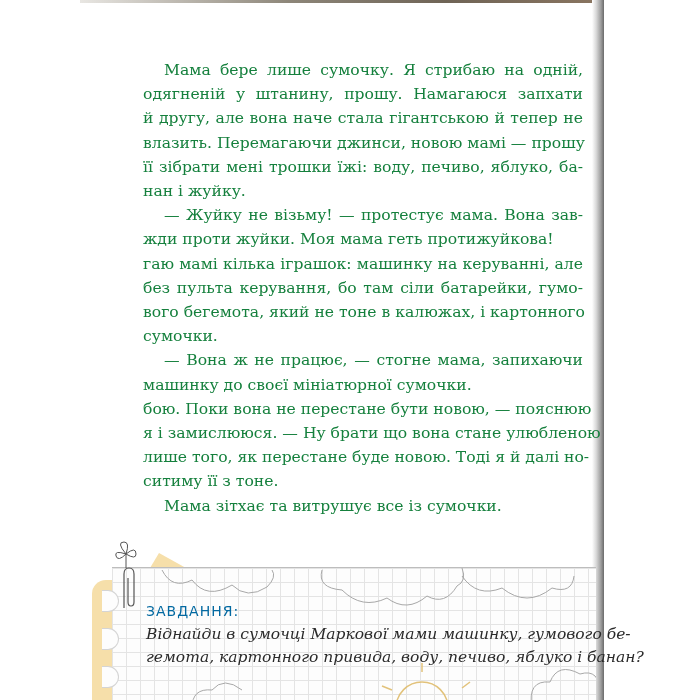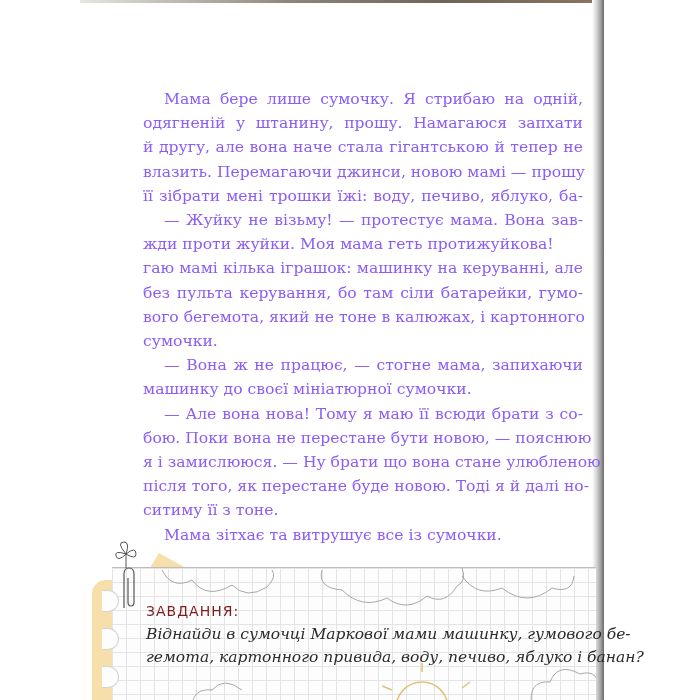--- a/index.html
+++ b/index.html
@@ -4,71 +4,71 @@
 <style>
   html, body { margin:0; padding:0; }
   body { width:700px; height:700px; background:#ffffff; position:relative; overflow:hidden; }
   .top-strip { position:absolute; left:80px; top:0; width:522px; height:3px;
     background:linear-gradient(90deg,#e8e6e2 0%,#8d8679 40%,#6f6456 70%,#8a7560 100%); }
   .spine { position:absolute; left:592px; top:0; width:12px; height:700px;
     background:linear-gradient(90deg,#ffffff 0%,#d9d9d9 35%,#9c9c9c 75%,#6a6a6a 100%); }
   .outside { position:absolute; left:604px; top:0; width:96px; height:700px; background:#ffffff; }
 
   .text { position:absolute; left:143px; top:58px; width:440px;
-    font-family:"DejaVu Serif","Liberation Serif",serif; font-size:15.6px; color:#8b5cf6;
-    line-height:24.2px;margin-top:29px; }
+    font-family:"DejaVu Serif","Liberation Serif",serif; font-size:15.6px; color:#15803d;
+    line-height:24.2px; }
   .line { display:block; text-align:justify; text-align-last:justify; white-space:nowrap; }
   .line.last { text-align-last:left; }
   .line.indent { padding-left:21px; }
 
   .note { position:absolute; left:112px; top:567px; width:484px; height:140px;
     background-color:#fdfdfd;
     background-image:
       linear-gradient(#e4e4e4 1px, transparent 1px),
       linear-gradient(90deg, #e4e4e4 1px, transparent 1px);
     background-size:14px 14px; border-top:1px solid #bdbdbd; }
   .yellow { position:absolute; left:92px; top:580px; width:40px; height:130px;
     background:#f6dfaa; border-radius:14px 0 0 0; }
   .yellow-top { position:absolute; left:135px; top:553px; width:60px; height:20px;
     background:#f6dfaa; clip-path:polygon(20% 100%,40% 0,100% 100%); }
   .scallop { position:absolute; left:102px; width:16px; height:20px; background:#fdfdfd;
     border-radius:0 12px 12px 0; border:1px solid #d4d4d4; border-left:none; }
 
   .task-label { position:absolute; left:146px; top:603px; font-family:"DejaVu Sans","Liberation Sans",sans-serif;
-    font-size:14px; letter-spacing:1px; color:#7f1d1d; }
+    font-size:14px; letter-spacing:1px; color:#0369a1; }
   .task-text { position:absolute; left:146px; top:623px; width:440px;
     font-family:"DejaVu Serif","Liberation Serif",serif; font-style:italic;
     font-size:15.5px; line-height:23px; color:#2a2a2a; }
   .task-text span { display:block; white-space:nowrap; }
 </style>
 </head>
 <body>
 
 <div class="top-strip"></div>
 <div class="spine"></div>
 <div class="outside"></div>
 
 <div class="text">
   <span class="line indent">Мама бере лише сумочку. Я стрибаю на одній,</span>
   <span class="line">одягненій у штанину, прошу. Намагаюся запхати</span>
   <span class="line">й другу, але вона наче стала гігантською й тепер не</span>
   <span class="line">влазить. Перемагаючи джинси, новою мамі — прошу</span>
   <span class="line">її зібрати мені трошки їжі: воду, печиво, яблуко, ба-</span>
+  <span class="line last">нан і жуйку.</span>
   <span class="line indent">— Жуйку не візьму! — протестує мама. Вона зав-</span>
   <span class="line last">жди проти жуйки. Моя мама геть протижуйкова!</span>
   <span class="line">гаю мамі кілька іграшок: машинку на керуванні, але</span>
   <span class="line">без пульта керування, бо там сіли батарейки, гумо-</span>
   <span class="line">вого бегемота, який не тоне в калюжах, і картонного</span>
   <span class="line last">сумочки.</span>
   <span class="line indent">— Вона ж не працює, — стогне мама, запихаючи</span>
   <span class="line last">машинку до своєї мініатюрної сумочки.</span>
-  <span class="line indent">— Але вона нова! Тому я маю її всюди брати з со-</span>
   <span class="line">бою. Поки вона не перестане бути новою, — пояснюю</span>
   <span class="line">я і замислююся. — Ну брати що вона стане улюбленою</span>
-  <span class="line">після того, як перестане буде новою. Тоді я й далі но-</span>
+  <span class="line">лише того, як перестане буде новою. Тоді я й далі но-</span>
   <span class="line last">ситиму її з тоне.</span>
   <span class="line indent last">Мама зітхає та витрушує все із сумочки.</span>
 </div>
 
 <div class="yellow"></div>
 <div class="yellow-top"></div>
 
 <div class="note">
   <svg width="484" height="140" style="position:absolute;left:0;top:0">
     <path d="M50 2 q10 20 30 10 q15 20 40 5 q15 15 35 2 q10 -10 5 -17" fill="none" stroke="#a8a8a8" stroke-width="1"></path>

